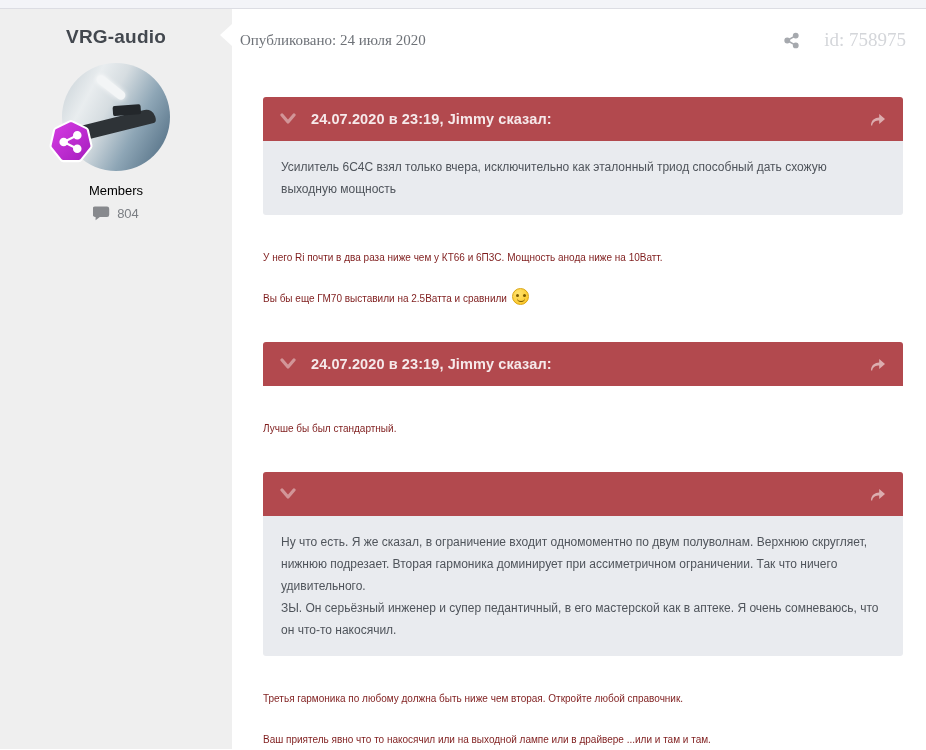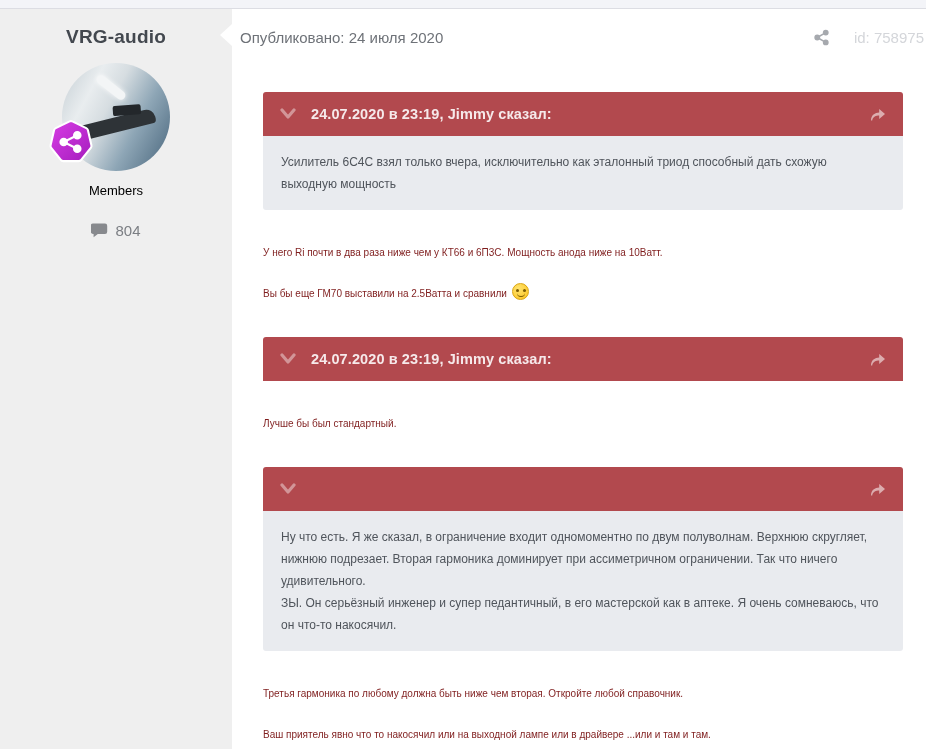--- a/index.html
+++ b/index.html
@@ -36,37 +36,37 @@
   }
   .streak {
     position:absolute; left:32px; top:20px; width:34px; height:9px;
     background:#f3f5f6; border-radius:6px; transform:rotate(38deg);
     box-shadow:0 0 5px rgba(255,255,255,.85);
   }
   .badge { position:absolute; left:-14px; bottom:6px; width:46px; height:46px; }
 
   .group-label { margin-top:12px; font-size:13px; color:#000000; }
   .count-row {
-    margin-top:24px; font-size:15px; color:#7b7e83;
+    margin-top:8px; font-size:13px; color:#7b7e83;
     display:flex; align-items:center; justify-content:center; gap:7px;
   }
 
   
   .content-pane { flex:1; background:#fff; position:relative; }
   .notch {
     position:absolute; left:-12px; top:15px; width:0; height:0;
     border-top:11px solid transparent; border-bottom:11px solid transparent;
     border-right:12px solid #fff;
   }
   .post-meta {
     display:flex; align-items:center; justify-content:space-between;
-    padding:20px 2px 6px 8px; font-size:15px; color:#6e7278;
+    padding:20px 20px 6px 8px; font-size:15px; color:#6e7278;font-family:Liberation Serif, serif;
   }
   .meta-right { display:flex; align-items:center; gap:24px; }
-  .post-id { color:#d4d6da; font-size:15px; cursor:pointer; }
+  .post-id { color:#d4d6da; font-size:19px; cursor:pointer; }
   .share-btn { cursor:pointer; display:inline-flex; }
 
   .post-body { padding:8px 23px 0 31px; }
 
   .quote { margin:32px 0; }
   .q-header {
     background:#b2494e; border-radius:3px 3px 0 0; height:44px;
     display:flex; align-items:center; gap:15px; padding:0 17px;
     cursor:pointer;
   }

